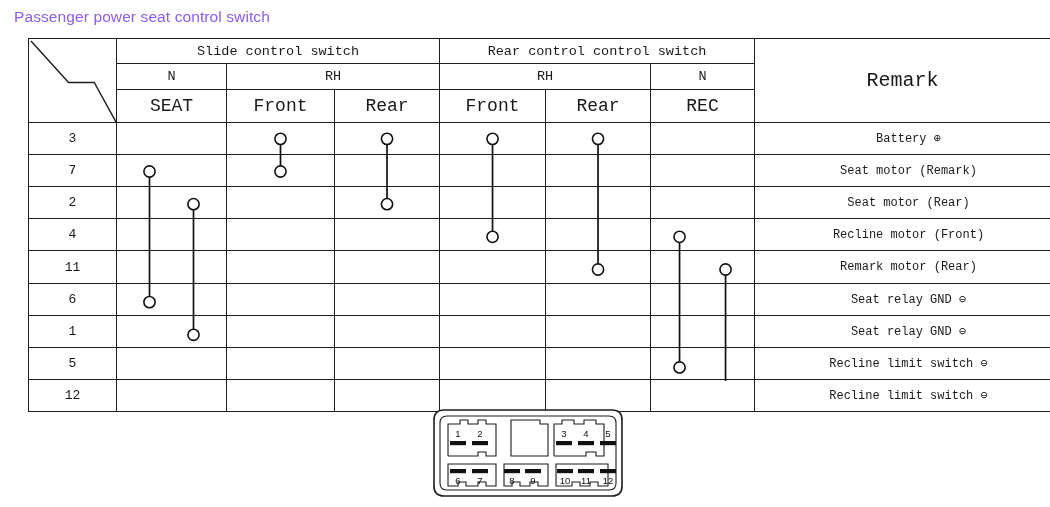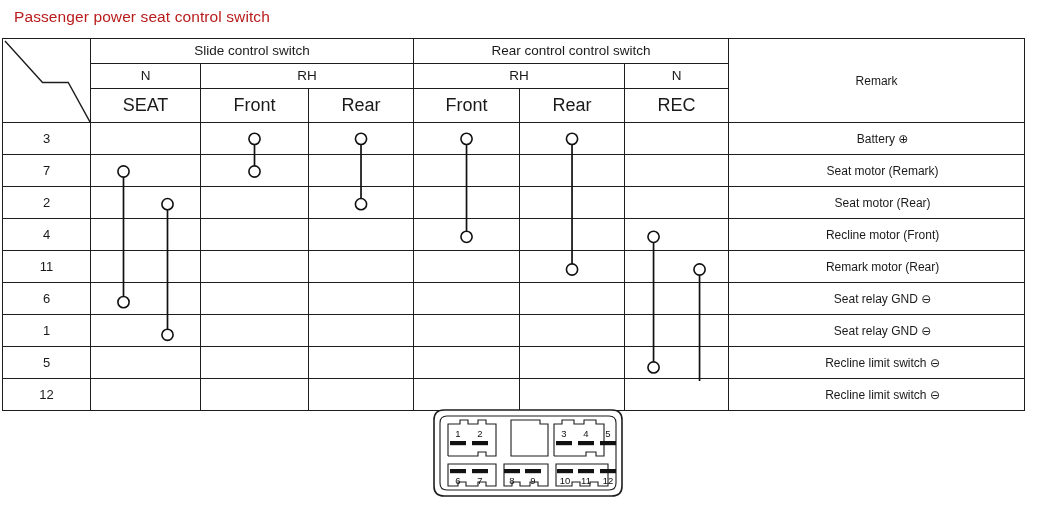--- a/index.html
+++ b/index.html
@@ -7,45 +7,45 @@
   body{
     width:1050px;height:507px;
     background:#ffffff;
     font-family:"Liberation Sans","DejaVu Sans",sans-serif;
     color:#1a1a1a;
     overflow:hidden;
     position:relative;
   }
   #page-title{
     position:absolute;left:14px;top:8px;
-    font-size:15.5px;color:#b91c1c;letter-spacing:.1px;white-space:nowrap;
+    font-size:15.5px;color:#8b5cf6;letter-spacing:.1px;white-space:nowrap;
   }
 
   
-  #matrix-wrap{position:absolute;left:2px;top:38px;width:1022px;height:343px;}
+  #matrix-wrap{position:absolute;left:28px;top:38px;width:1022px;height:343px;font-family:Liberation Mono, monospace;}
   table.matrix{
     border-collapse:collapse;
     width:1022px;height:343px;
     table-layout:fixed;
     font-size:13px;
   }
   table.matrix td,table.matrix th{
     border:1px solid #1d1d1d;
     padding:0;margin:0;
     text-align:center;vertical-align:middle;
     font-weight:normal;
     background:#fff;
   }
   table.matrix{border:1.4px solid #111;}
   .corner-cell{position:relative;padding:0 !important;}
   .corner-cell svg{display:block;width:100%;height:100%;}
   .grp-head{font-size:13.5px;}
   .sub-head{font-size:13.5px;}
   .col-head{font-size:18px;}
-  .remark-head{font-size:12px;}
+  .remark-head{font-size:20px;}
   .pin-cell{font-size:13px;}
   .remark-cell{
     text-align:left;padding-left:12px !important;
     font-size:12px;white-space:nowrap;
   }
   .sig-cell{position:relative;padding:0 !important;}
 
   
   #wire-layer{
     position:absolute;left:0;top:0;width:1022px;height:343px;

